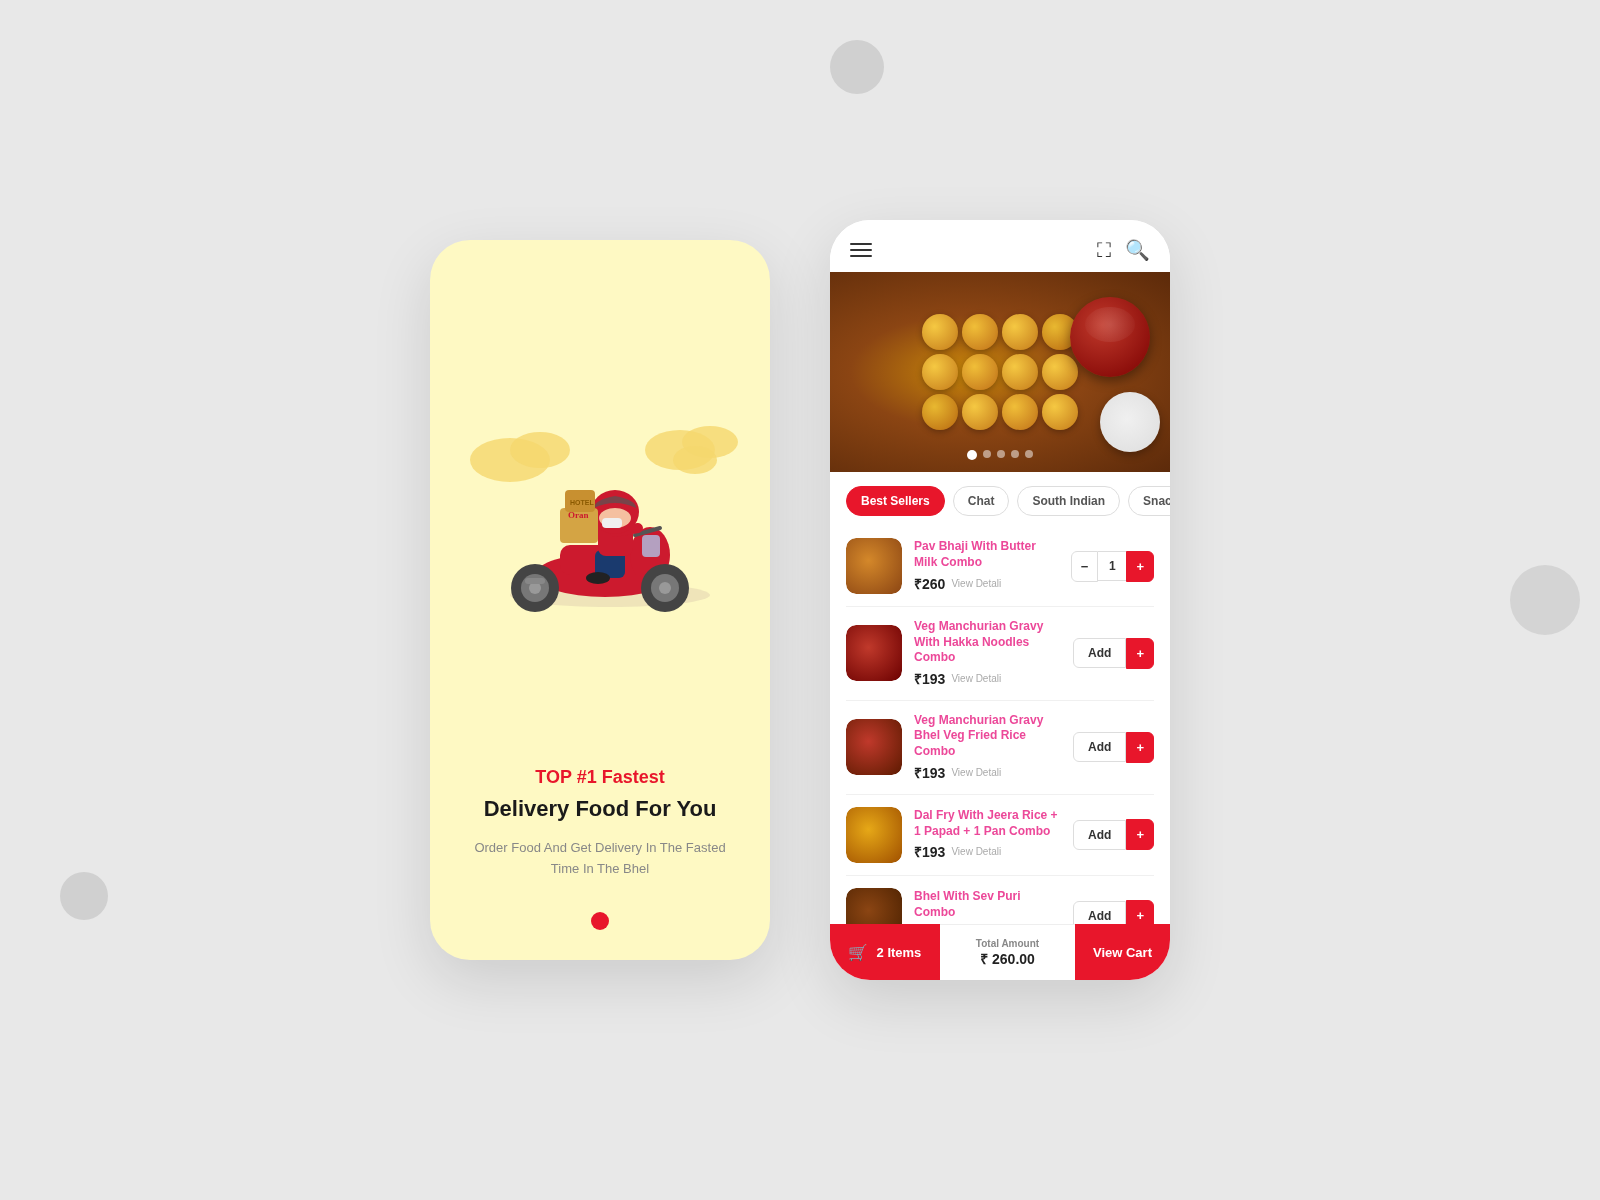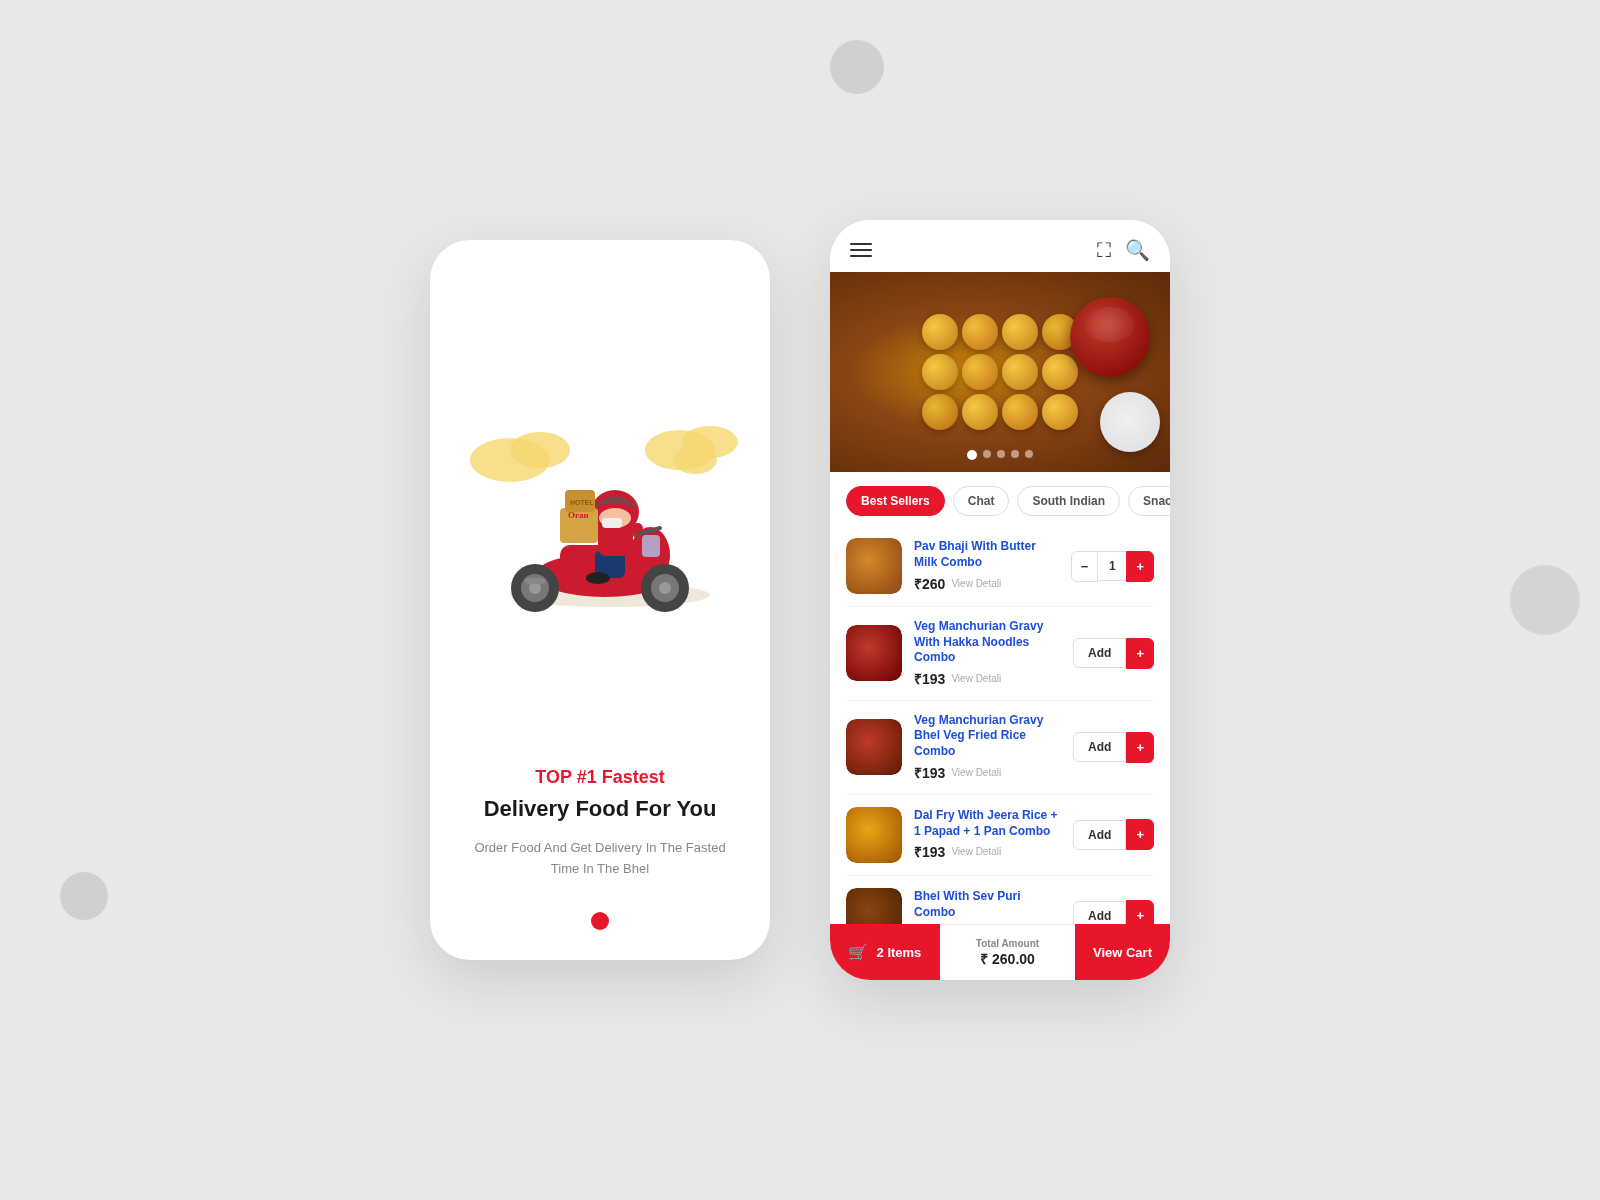--- a/index.html
+++ b/index.html
@@ -19,21 +19,21 @@
       display: flex;
       gap: 60px;
       align-items: center;
       position: relative;
     }
 
     
     .left-screen {
       width: 340px;
       height: 720px;
-      background: #ffffff;
+      background: #fef9c3;
       border-radius: 40px;
       box-shadow: 0 20px 60px rgba(0,0,0,0.12);
       display: flex;
       flex-direction: column;
       align-items: center;
       justify-content: flex-end;
       padding-bottom: 80px;
       overflow: hidden;
       position: relative;
     }
@@ -250,21 +250,21 @@
     .thumb-5 { background: radial-gradient(circle at 40% 40%, #8B4513, #4a2000); }
 
     .food-info {
       flex: 1;
       min-width: 0;
     }
 
     .food-name {
       font-size: 12px;
       font-weight: 700;
-      color: #1d4ed8;
+      color: #ec4899;
       line-height: 1.3;
       margin-bottom: 3px;
     }
 
     .food-price-row {
       display: flex;
       align-items: center;
       gap: 6px;
     }
 

